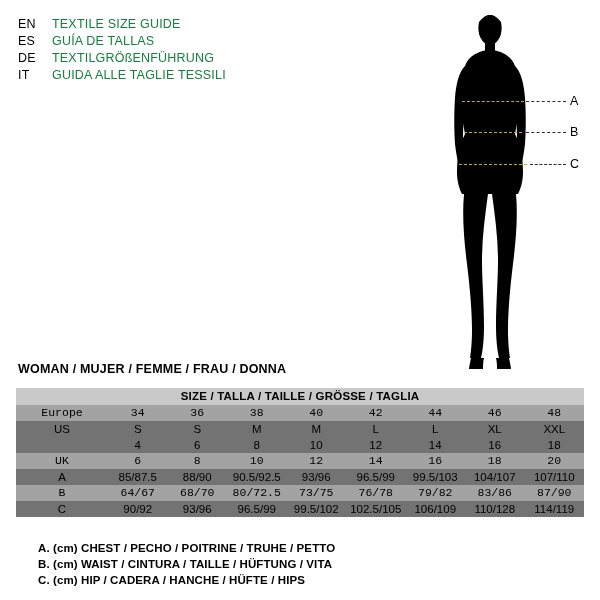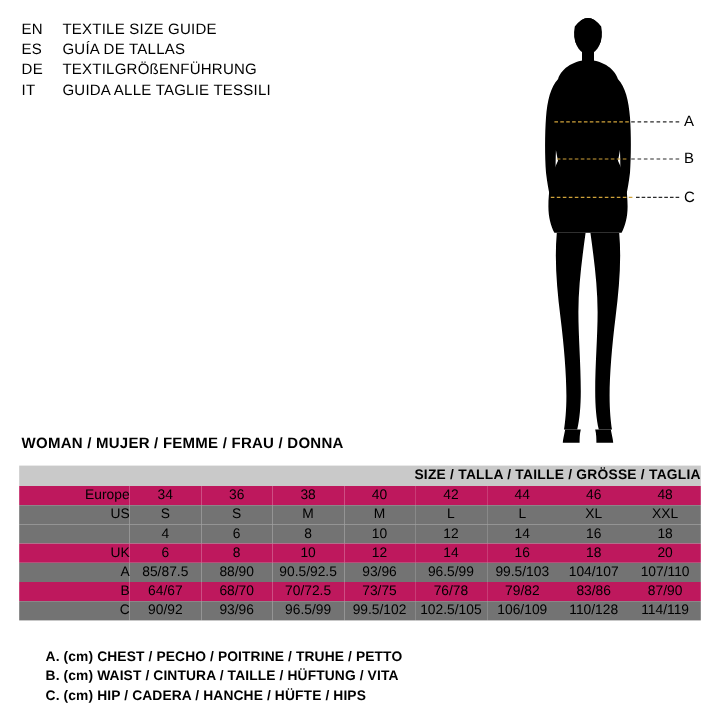--- a/index.html
+++ b/index.html
@@ -35,21 +35,21 @@
     line-height: 17px;
     font-size: 12.5px;
     letter-spacing: 0.2px;
   }
   .lang-code {
     width: 34px;
     flex: 0 0 34px;
     color: #000;
   }
   .lang-text {
-    color: #000000;
+    color: #15803d;
     white-space: nowrap;
   }
 
   
   .figure-area {
     position: absolute;
     left: 430px;
     top: 8px;
     width: 160px;
     height: 370px;
@@ -104,29 +104,30 @@
   }
   tr.header-row td {
     background: #c9c9c9;
     font-weight: bold;
     font-size: 11.5px;
     height: 17px;
     line-height: 17px;
     letter-spacing: 0.2px;
   }
   tr.shade td {
-    background: #be185d;
+    background: #a3a3a3;
+    font-family: Liberation Mono, monospace;
   }
   tr.plain td {
     background: #737373;
   }
   td.label-col {
     width: 92px;
     padding-left: 5px;
-    text-align: right;
+    text-align: center;
   }
   td.val {
     width: 59.5px;
     text-align: center;
   }
 
   
   .footnotes {
     position: absolute;
     left: 18px;
@@ -281,21 +282,21 @@
         <td class="val">96.5/99</td>
         <td class="val">99.5/103</td>
         <td class="val">104/107</td>
         <td class="val">107/110</td>
       </tr>
 
       <tr class="shade">
         <td class="label-col">B</td>
         <td class="val">64/67</td>
         <td class="val">68/70</td>
-        <td class="val">70/72.5</td>
+        <td class="val">80/72.5</td>
         <td class="val">73/75</td>
         <td class="val">76/78</td>
         <td class="val">79/82</td>
         <td class="val">83/86</td>
         <td class="val">87/90</td>
       </tr>
 
       <tr class="plain">
         <td class="label-col">C</td>
         <td class="val">90/92</td>

